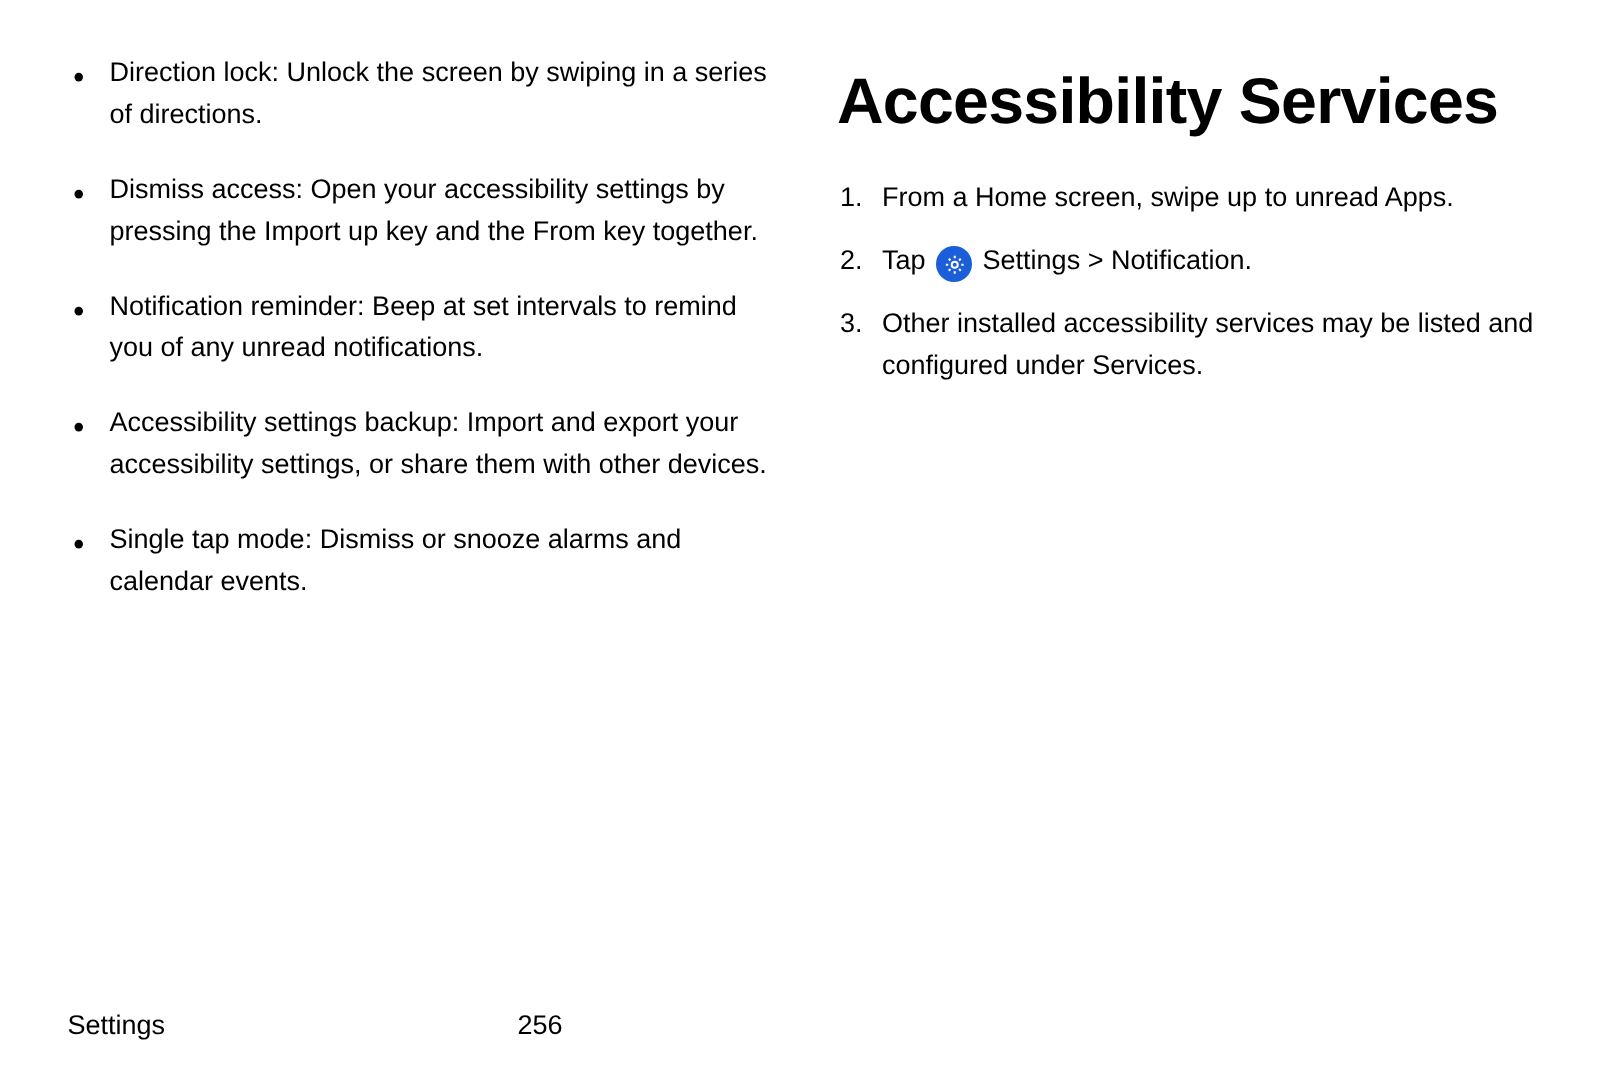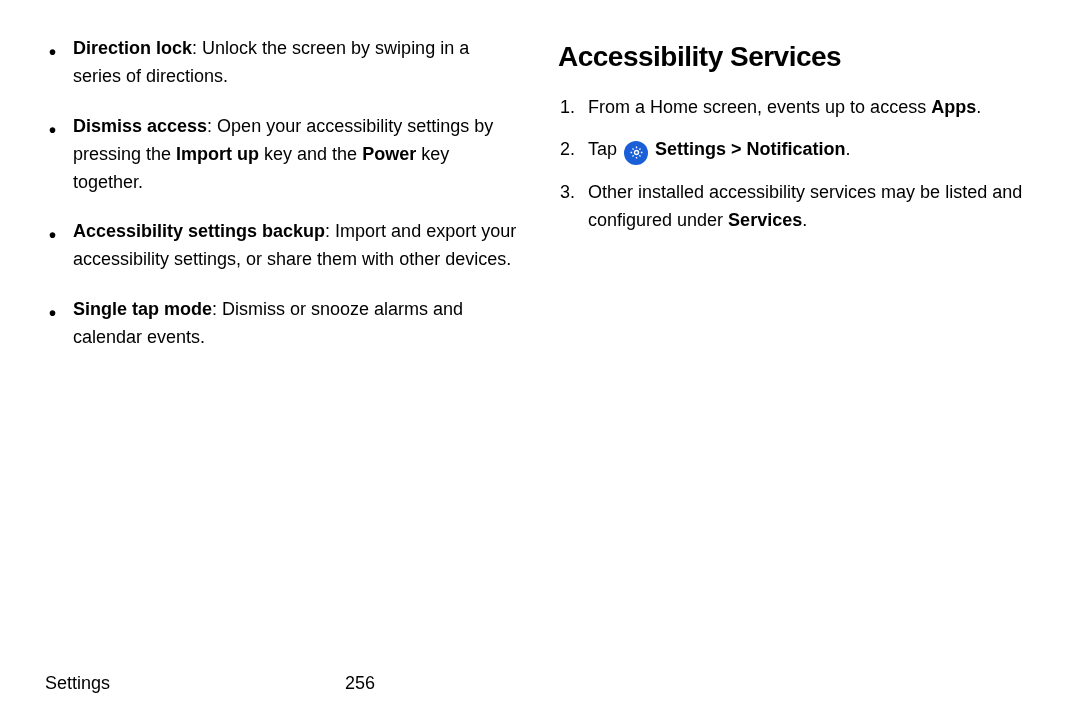--- a/index.html
+++ b/index.html
@@ -31,23 +31,23 @@
     margin-bottom: 22px;
   }
   .bullet-list li::before {
     content: "•";
     position: absolute;
     left: -24px;
     top: 2px;
     font-size: 20px;
     font-weight: bold;
   }
-  .b { font-weight: 700; margin-top: 44px; }
+  .b { font-weight: 400; margin-top: 44px; }
   h1.section-title {
-    font-size: 28px;
+    font-size: 43px;
     font-weight: 800;
     margin-bottom: 16px;
     letter-spacing: -0.5px;
   }
   .intro { margin-bottom: 18px; }
   .num-list {
     list-style: none;
     counter-reset: step;
     padding-left: 30px;
   }
@@ -88,36 +88,39 @@
 </head>
 <body>
 
 <div class="two-col">
   <div class="col">
     <ul class="bullet-list">
       <li>
         <span class="b">Direction lock</span><span>: Unlock the screen by swiping in a series of directions.</span>
       </li>
       <li>
-        <span class="b">Dismiss access</span><span>: Open your accessibility settings by pressing the </span><span class="b">Import up</span><span> key and the </span><span class="b">Power</span><span> key together.</span>
+        <span class="b">Dismiss access</span><span>: Open your accessibility settings by pressing the </span><span class="b">Import up</span><span> key and the </span><span class="b">From</span><span> key together.</span>
+      </li>
+      <li>
+        <span class="b">Notification reminder</span><span>: Beep at set intervals to remind you of any unread notifications.</span>
       </li>
       <li>
         <span class="b">Accessibility settings backup</span><span>: Import and export your accessibility settings, or share them with other devices.</span>
       </li>
       <li>
         <span class="b">Single tap mode</span><span>: Dismiss or snooze alarms and calendar events.</span>
       </li>
     </ul>
   </div>
 
   <div class="col">
     <h1 class="section-title">Accessibility Services</h1>
     <ol class="num-list">
       <li>
-        <span>From a Home screen, events up to access </span><span class="b">Apps</span><span>.</span>
+        <span>From a Home screen, swipe up to unread </span><span class="b">Apps</span><span>.</span>
       </li>
       <li>
         <span>Tap </span><span class="gear-circle">
             <svg viewBox="0 0 24 24" fill="none" stroke="#fff" stroke-width="2.2">
               <circle cx="12" cy="12" r="3.2"></circle>
               <path d="M12 2.5v2.5M12 19v2.5M21.5 12h-2.5M5 12H2.5M18.4 5.6l-1.8 1.8M7.4 16.6l-1.8 1.8M18.4 18.4l-1.8-1.8M7.4 7.4 5.6 5.6"></path>
             </svg>
           </span>
         <span class="b">Settings</span><span class="b"> &gt; </span><span class="b">Notification</span><span>.</span>
       </li>

